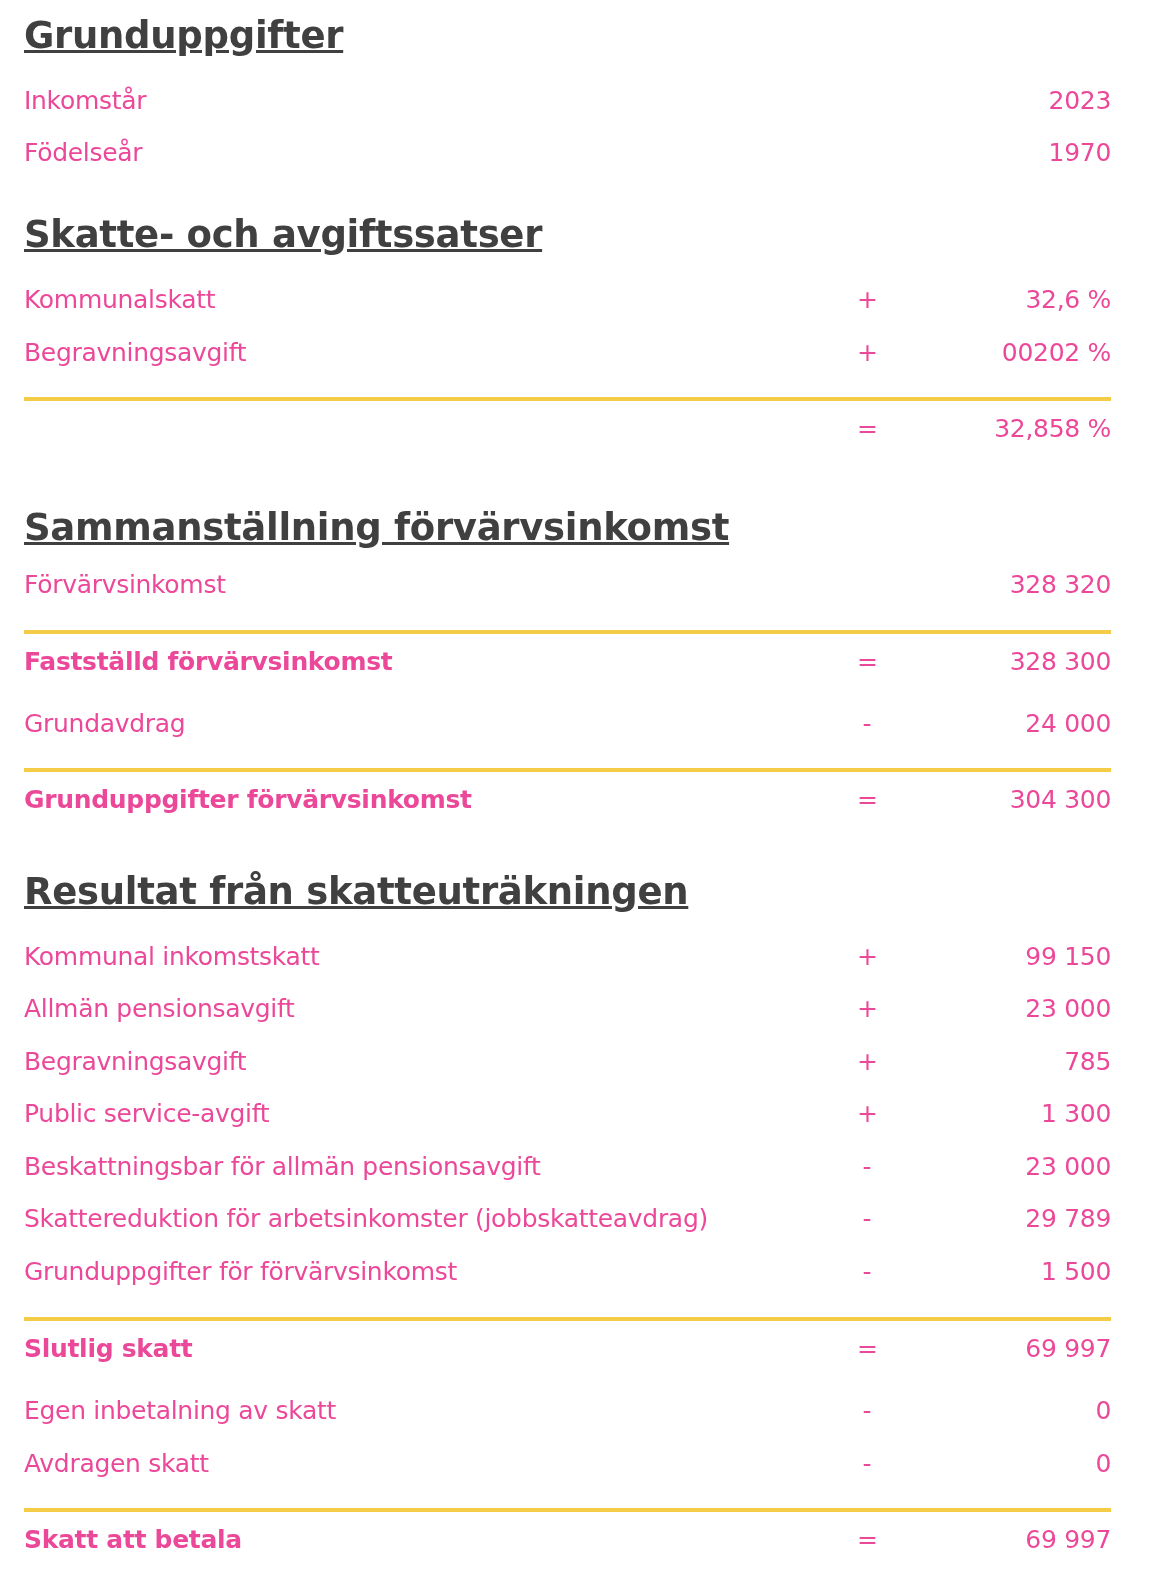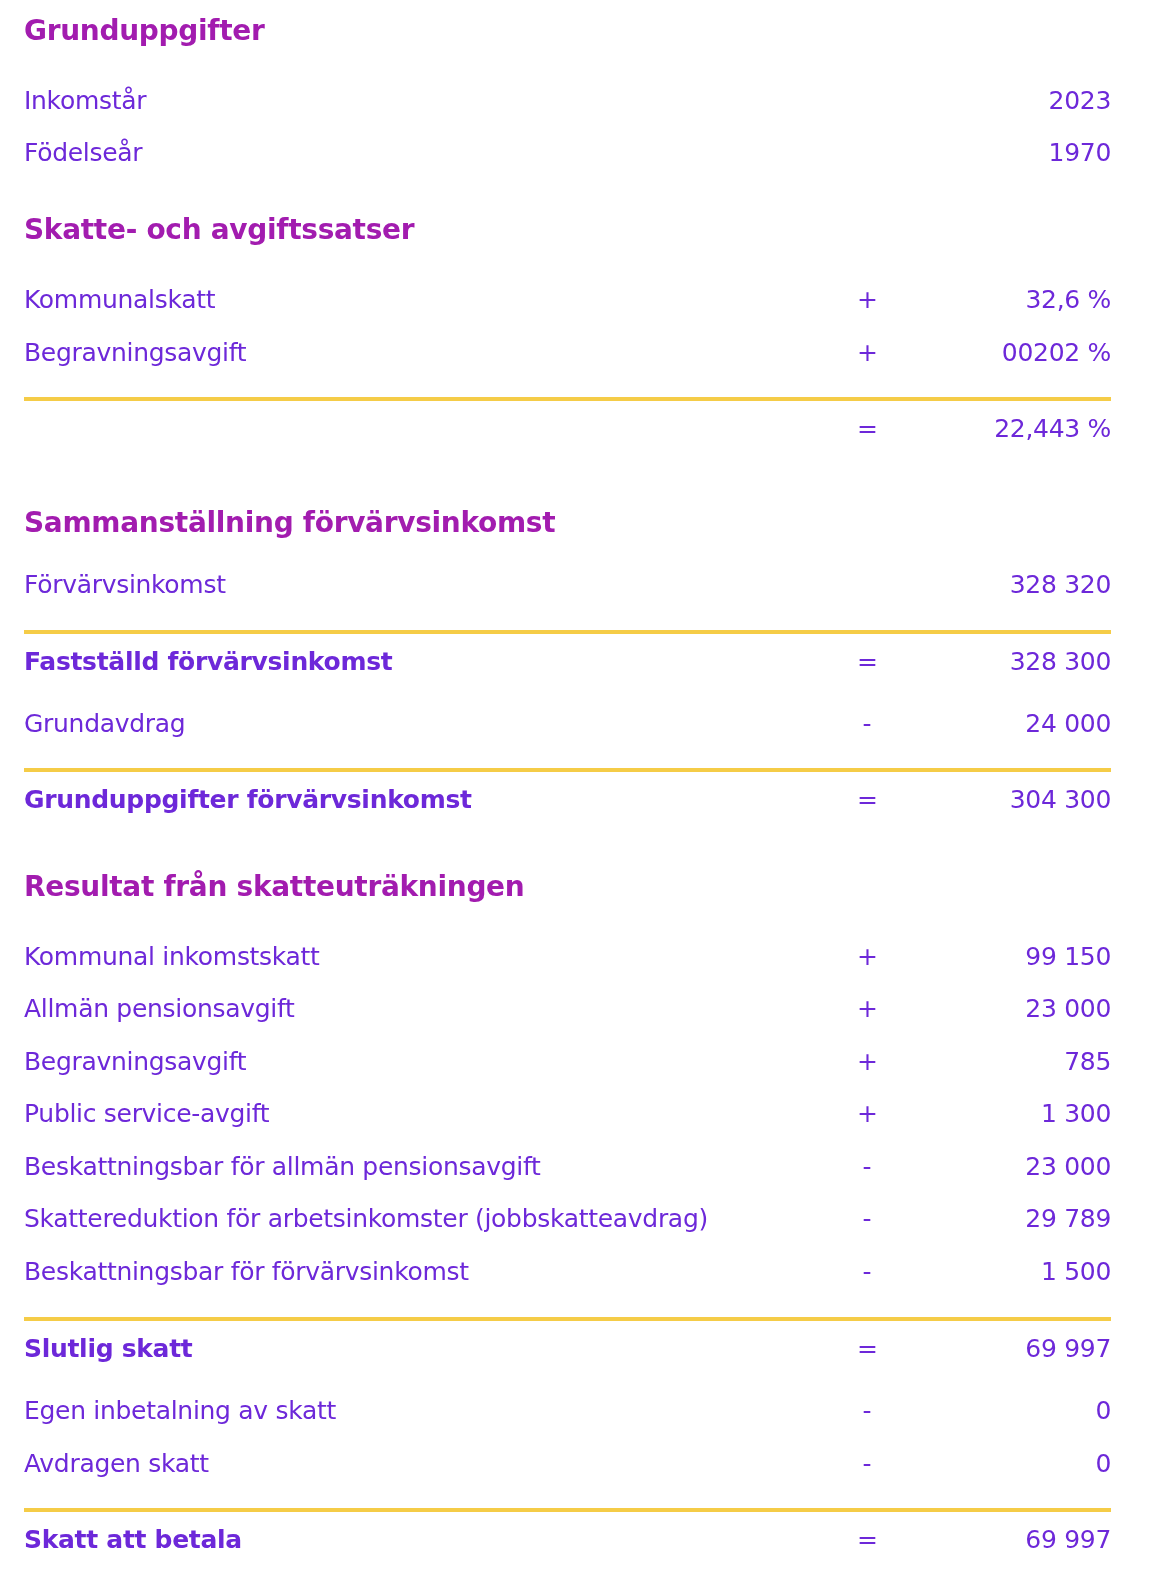--- a/index.html
+++ b/index.html
@@ -1,19 +1,19 @@
 <!DOCTYPE html>
 <html><head>
 <meta charset="utf-8">
 <style>
   html, body { margin: 0; padding: 0; background: #ffffff; }
   body { width: 1150px; height: 1588px; overflow: hidden; font-family: "DejaVu Sans", "Liberation Sans", sans-serif; color: #2b2b2b; }
   .wrap { position: relative; width: 1150px; height: 1588px; }
-  .h { position: absolute; left: 24px; font-size: 28px; font-weight: bold; color: #a21caf; letter-spacing: -0.3px; }
-  .row { position: absolute; left: 24px; width: 1087px; height: 40px; font-size: 25px; color: #6d28d9; }
+  .h { position: absolute; left: 24px; font-size: 37px; font-weight: bold; color: #404040; letter-spacing: -0.3px; text-decoration: underline; }
+  .row { position: absolute; left: 24px; width: 1087px; height: 40px; font-size: 25px; color: #ec4899; }
   .row .label { position: absolute; left: 0; top: 0; white-space: nowrap; letter-spacing: -0.3px; }
   .row .op { position: absolute; left: 833px; width: 20px; text-align: center; top: 0; }
   .row .val { position: absolute; right: 0; top: 0; font-weight: normal; text-align: right; white-space: nowrap; letter-spacing: -0.3px; }
   .row.bold .label { font-weight: bold; }
   .rule { position: absolute; left: 24px; width: 1087px; height: 4px; background: #f5cc47; }
 </style>
 </head>
 <body>
 
 <div class="wrap">
@@ -35,21 +35,21 @@
     <span class="val">32,6 %</span>
   </div>
   <div class="row" style="top:338px">
     <span class="label">Begravningsavgift</span>
     <span class="op">+</span>
     <span class="val">00202 %</span>
   </div>
   <div class="rule" style="top:397px"></div>
   <div class="row bold" style="top:414px">
     <span class="op">=</span>
-    <span class="val">22,443 %</span>
+    <span class="val">32,858 %</span>
   </div>
 
   <div class="h" style="top:506px">Sammanställning förvärvsinkomst</div>
   <div class="row" style="top:570px">
     <span class="label">Förvärvsinkomst</span>
     <span class="op"></span>
     <span class="val">328 320</span>
   </div>
   <div class="rule" style="top:630px"></div>
   <div class="row bold" style="top:647px">
@@ -94,21 +94,21 @@
     <span class="label">Beskattningsbar för allmän pensionsavgift</span>
     <span class="op">-</span>
     <span class="val">23 000</span>
   </div>
   <div class="row" style="top:1204px">
     <span class="label">Skattereduktion för arbetsinkomster (jobbskatteavdrag)</span>
     <span class="op">-</span>
     <span class="val">29 789</span>
   </div>
   <div class="row" style="top:1257px">
-    <span class="label">Beskattningsbar för förvärvsinkomst</span>
+    <span class="label">Grunduppgifter för förvärvsinkomst</span>
     <span class="op">-</span>
     <span class="val">1 500</span>
   </div>
   <div class="rule" style="top:1317px"></div>
   <div class="row bold" style="top:1334px">
     <span class="label">Slutlig skatt</span>
     <span class="op">=</span>
     <span class="val">69 997</span>
   </div>
   <div class="row" style="top:1396px">

